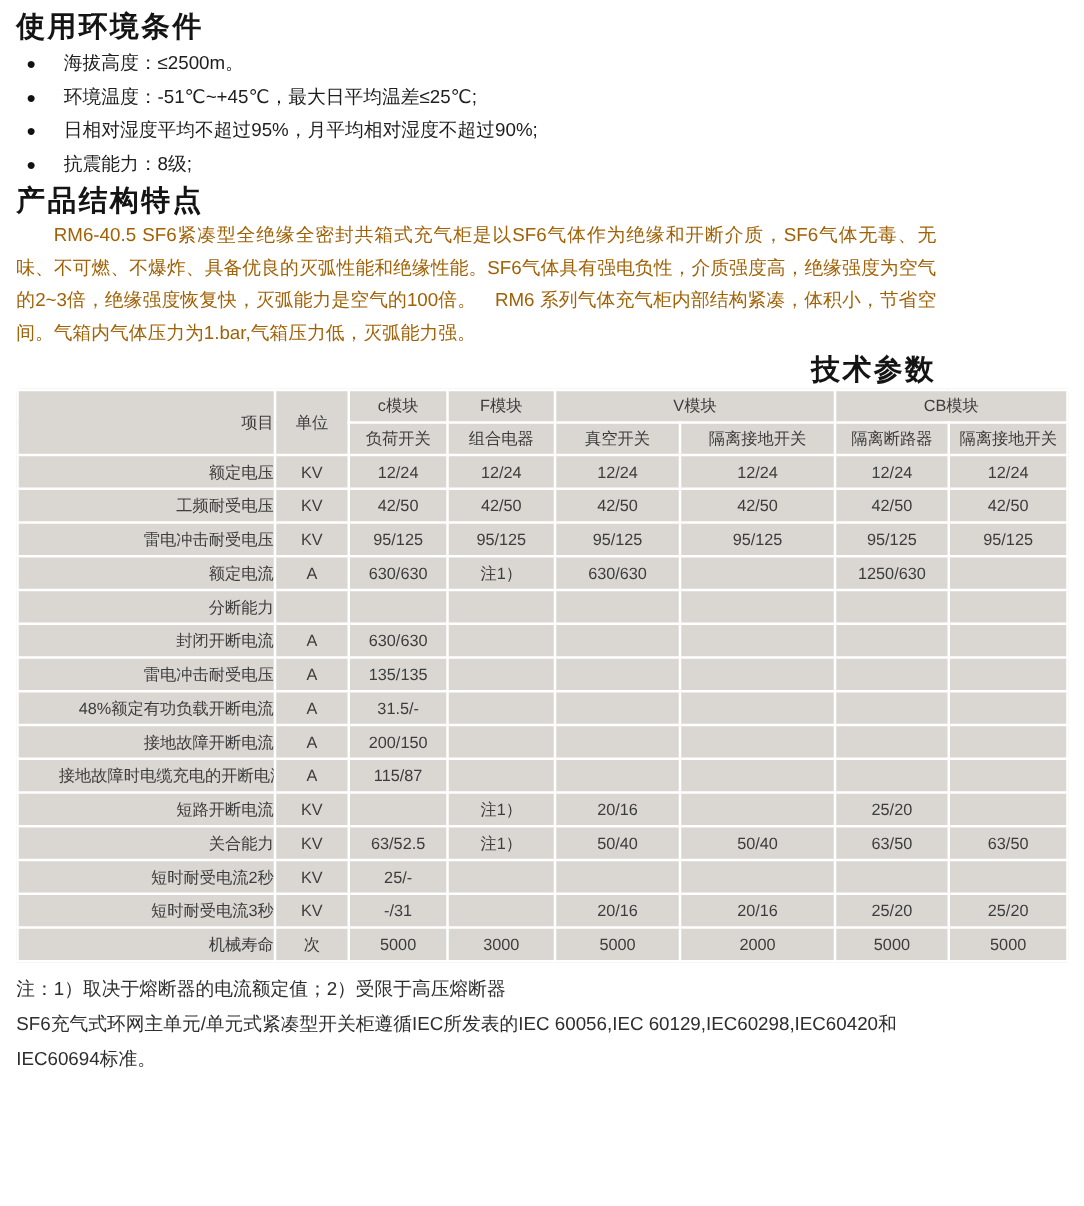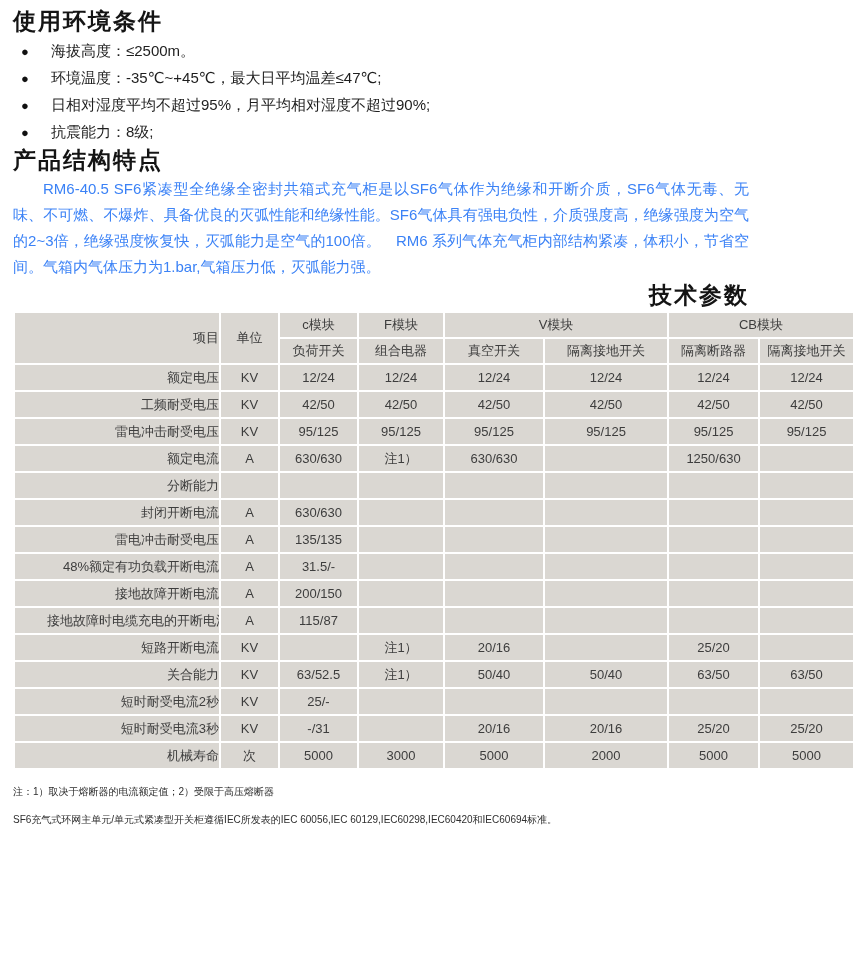--- a/index.html
+++ b/index.html
@@ -23,21 +23,21 @@
   ul.env-list li {
     display: flex; align-items: baseline;
     height: 27px; line-height: 27px;
     font-size: 15px; color: #1e1e1e;
   }
   ul.env-list .dot {
     font-size: 13px; width: 30px; flex: 0 0 30px; color: #111;
   }
 
   p.struct-par {
-    margin: 0; font-size: 15px; line-height: 26px; color: #3b82f6;
+    margin: 0; font-size: 15px; line-height: 26px; color: #a16207;
     text-indent: 2em; text-align: justify;
   }
 
   table.param-table {
     border-collapse: collapse; table-layout: fixed;
     width: 840px; background: #dad7d2;
     font-size: 13px; color: #3d3d3d;
   }
   .param-table th, .param-table td {
     border: 2px solid #ffffff;
@@ -52,37 +52,37 @@
   col.c-unit { width: 59px; }
   col.c-c    { width: 79px; }
   col.c-f    { width: 86px; }
   col.c-v1   { width: 100px; }
   col.c-v2   { width: 124px; }
   col.c-cb1  { width: 91px; }
   col.c-cb2  { width: 95px; }
 
   .notes { margin-top: 8px; }
   .notes p {
-    margin: 0; font-size: 10px; line-height: 28px; color: #2e2e2e;
+    margin: 0; font-size: 15px; line-height: 28px; color: #2e2e2e;
   }
 </style>
 </head>
 <body>
 
 <div class="page">
 
   <h1 class="sec-title title-env">使用环境条件</h1>
   <ul class="env-list">
     <li>
       <span class="dot">●</span>
       <span>海拔高度：≤2500m。</span>
     </li>
     <li>
       <span class="dot">●</span>
-      <span>环境温度：-35℃~+45℃，最大日平均温差≤47℃;</span>
+      <span>环境温度：-51℃~+45℃，最大日平均温差≤25℃;</span>
     </li>
     <li>
       <span class="dot">●</span>
       <span>日相对湿度平均不超过95%，月平均相对湿度不超过90%;</span>
     </li>
     <li>
       <span class="dot">●</span>
       <span>抗震能力：8级;</span>
     </li>
   </ul>

